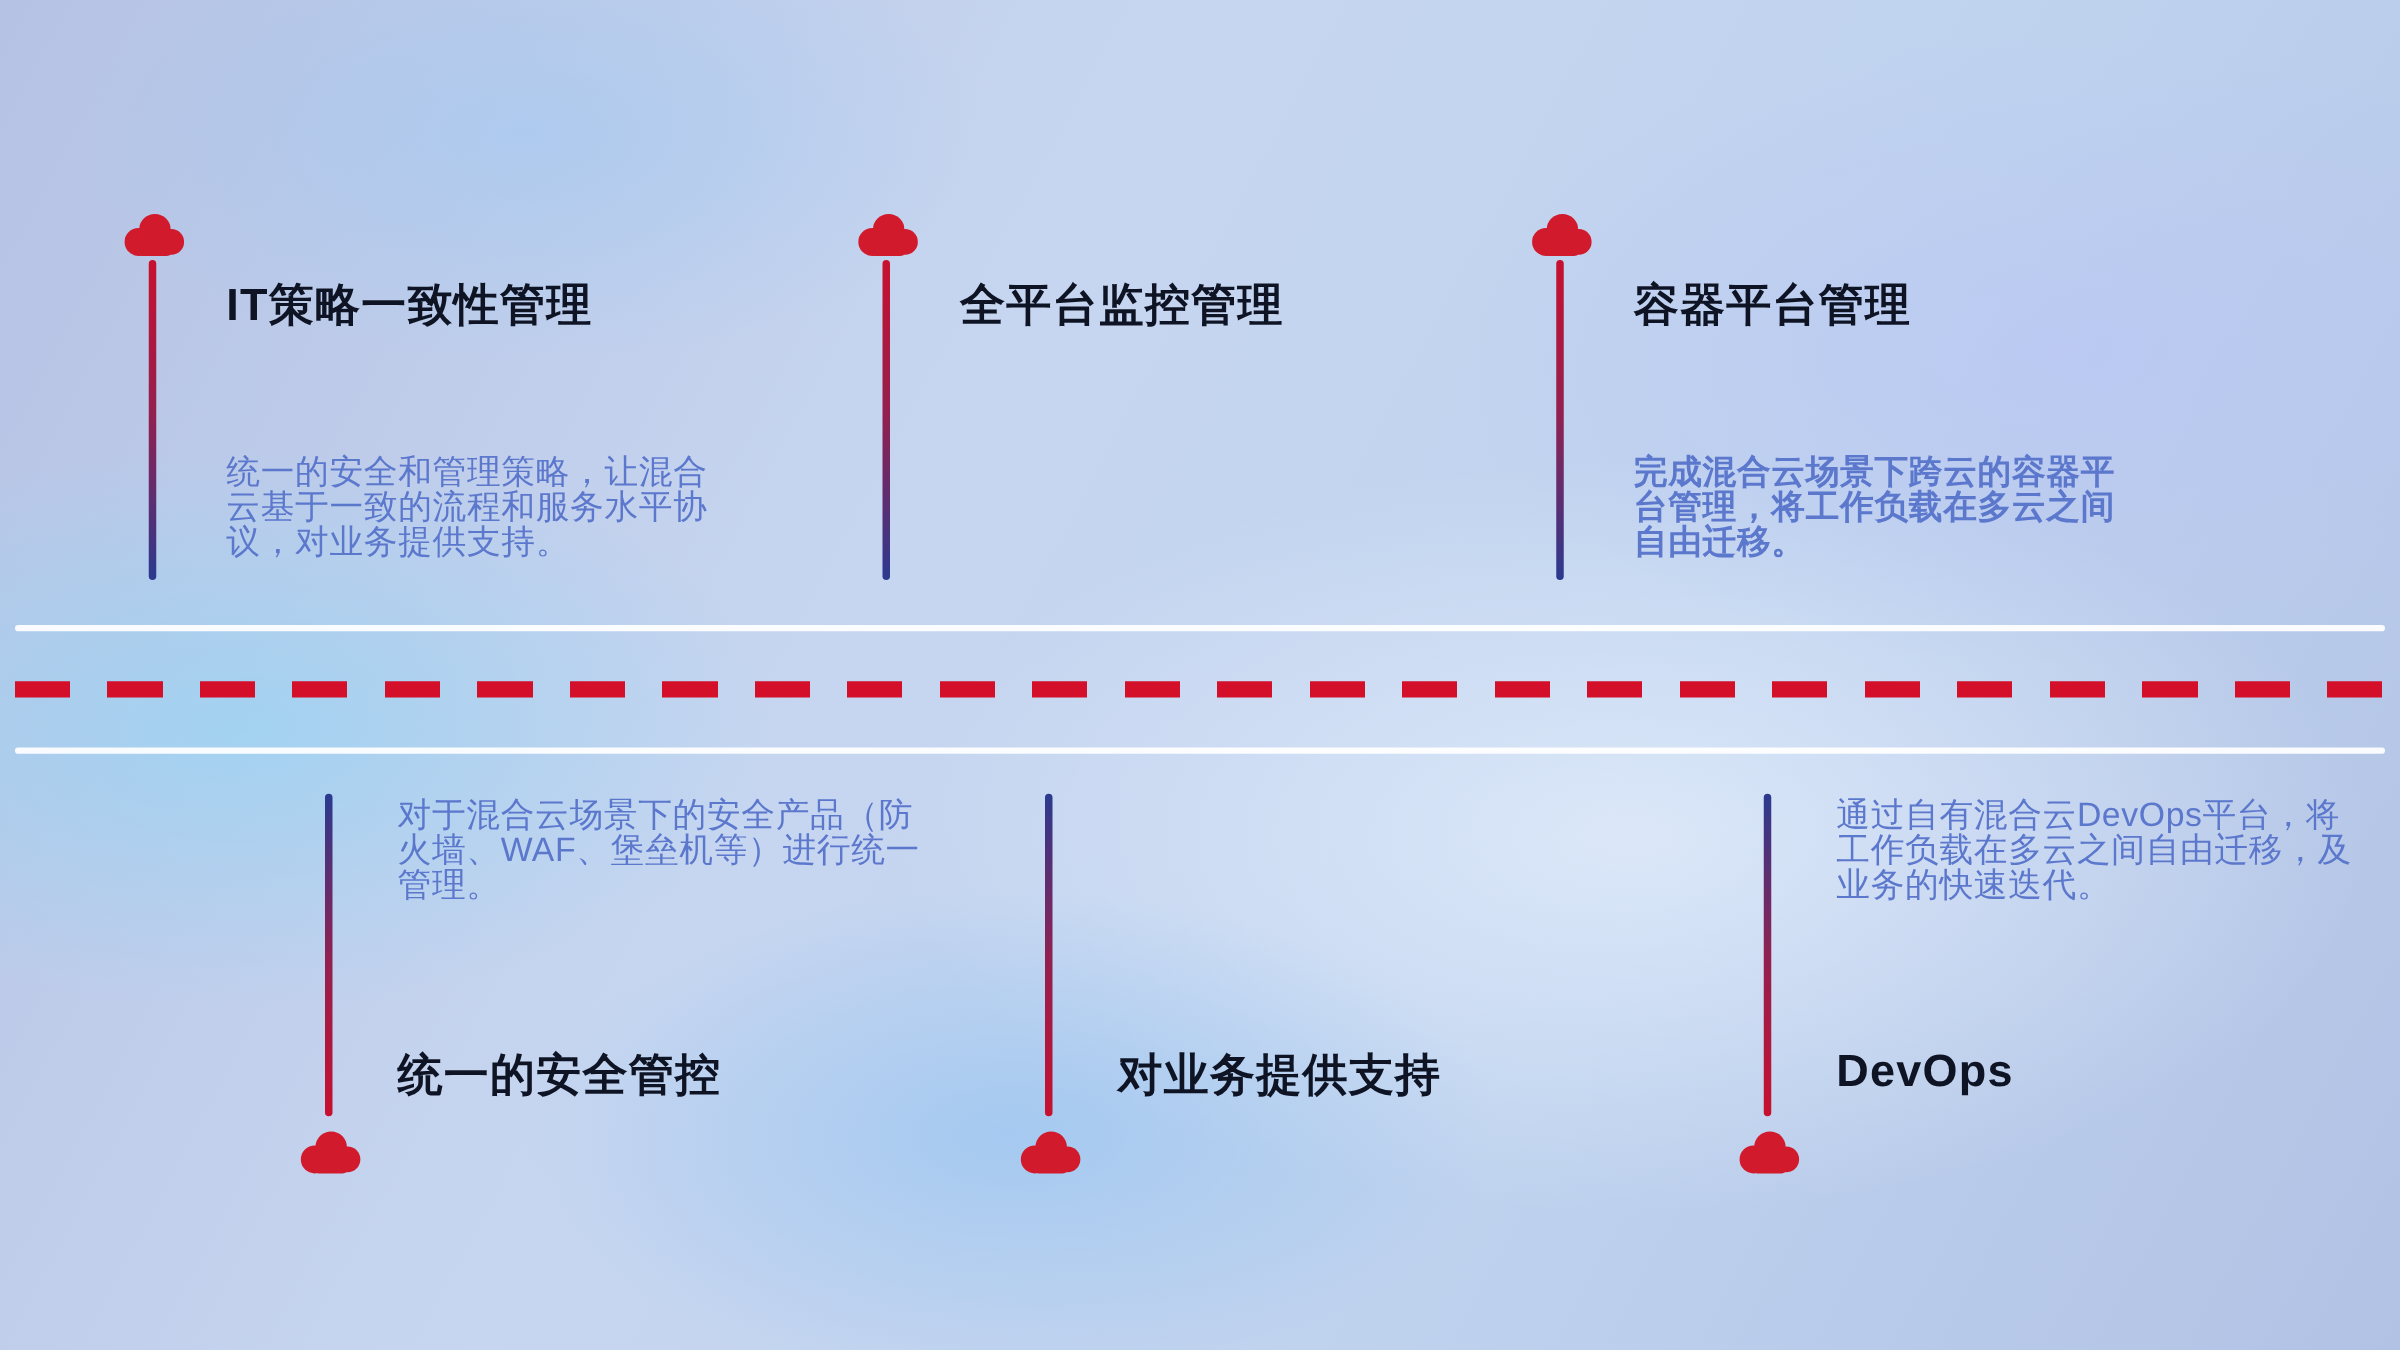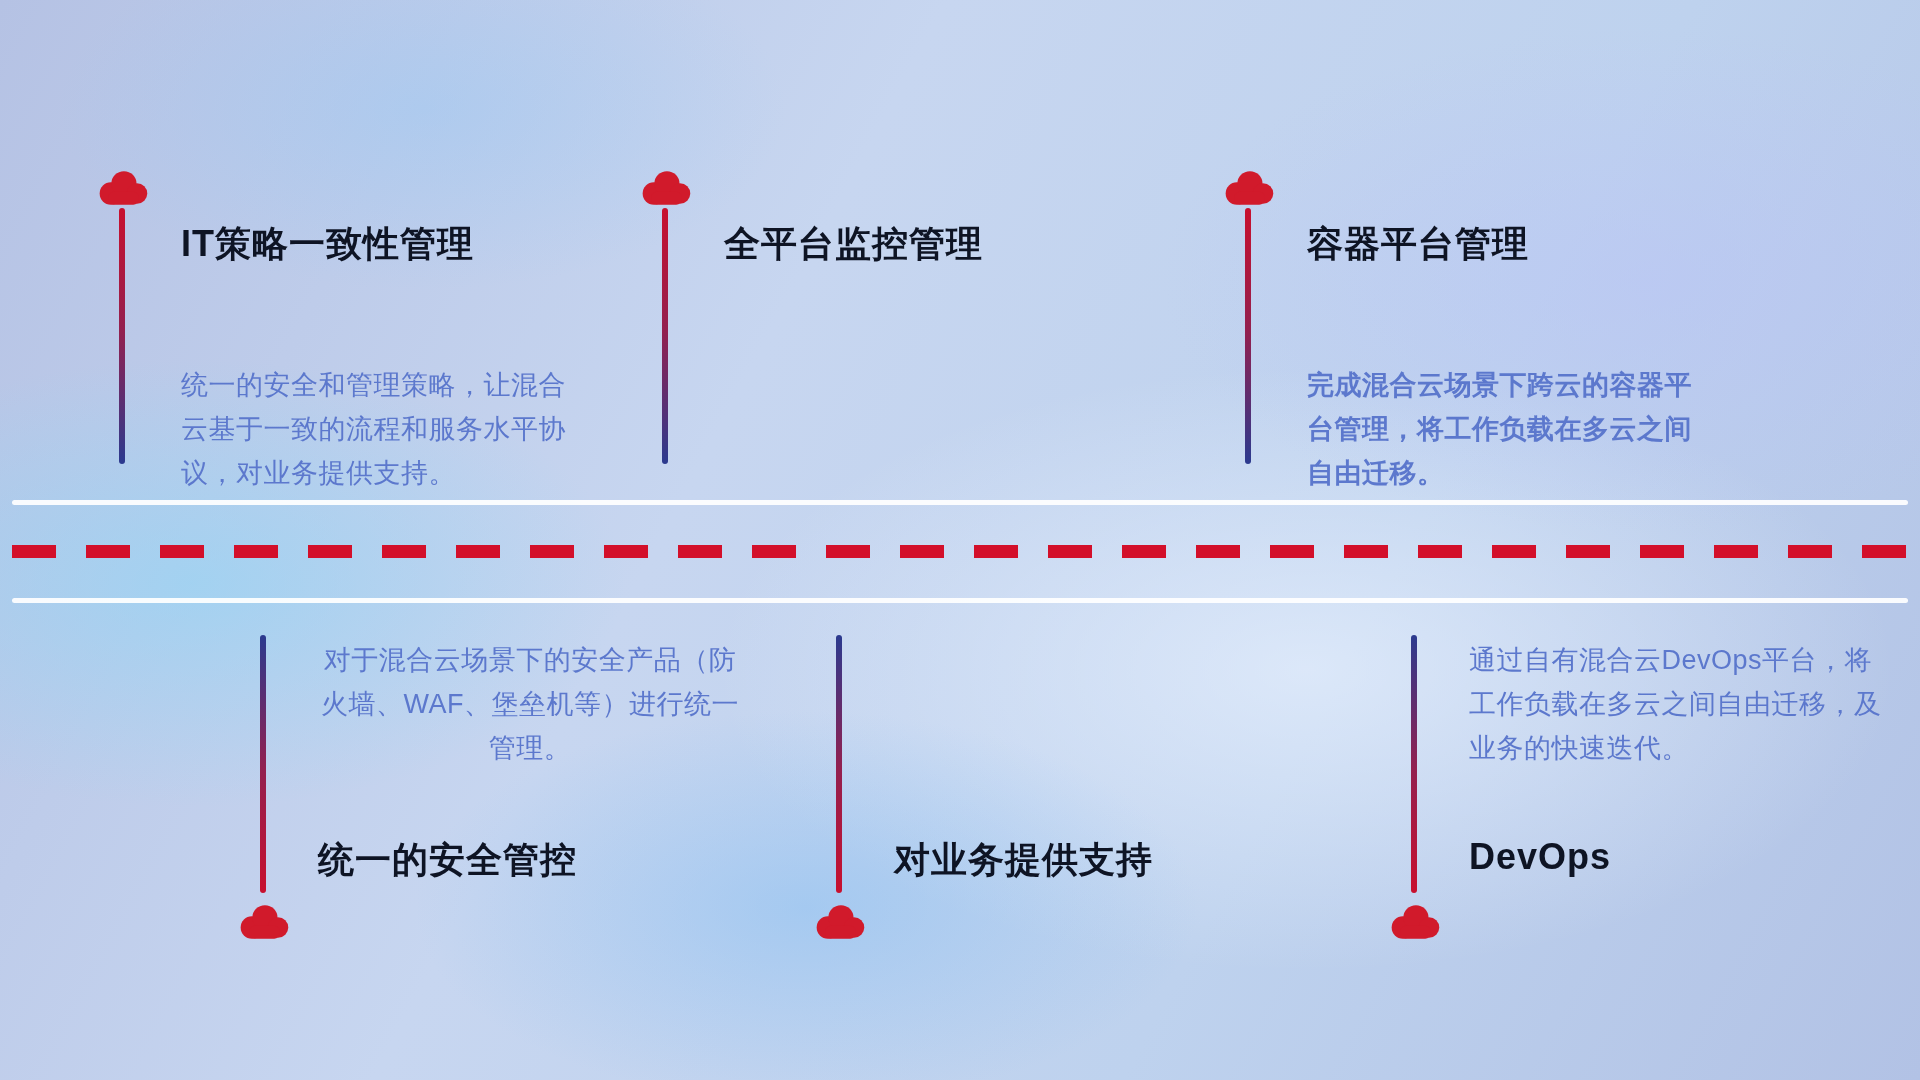--- a/index.html
+++ b/index.html
@@ -52,21 +52,21 @@
     position: absolute;
     font-size: 36px;
     font-weight: 600;
     letter-spacing: 1px;
     color: var(--title-text, #0e1424);
     white-space: nowrap;
   }
   .feature .desc {
     position: absolute;
     font-size: 27px;
-    line-height: 44px;
+    line-height: 28px;
     letter-spacing: 0.5px;
     color: var(--body-text, #5c78cd);
   }
 
   
   .feature.top .cloud { left: 0; top: 0; }
   .feature.top .stem  { left: 24px; top: 40px; height: 256px; }
   .feature.top .title { left: 86px; top: 52px; }
   .feature.top .desc  { left: 86px; top: 195px; }
 
@@ -117,21 +117,21 @@
             <circle cx="45" cy="27" r="11"></circle>
         <rect x="14" y="25" width="33" height="14" rx="6"></rect>
           </g>
         </svg>
     </span>
     <span class="stem"></span>
     <h2 class="title">IT策略一致性管理</h2>
     <p class="desc" style="width:402px;">统一的安全和管理策略，让混合云基于一致的流程和服务水平协议，对业务提供支持。</p>
   </section>
 
-  <section class="feature top" style="left:638px; top:168px;">
+  <section class="feature top" style="left:682px; top:168px;">
     <span class="cloud">
       <svg viewBox="0 0 60 40" aria-hidden="true">
           <g fill="currentColor">
         <circle cx="17" cy="27" r="12"></circle>
             <circle cx="31" cy="16.5" r="13.5"></circle>
             <circle cx="45" cy="27" r="11"></circle>
         <rect x="14" y="25" width="33" height="14" rx="6"></rect>
           </g>
         </svg>
     </span>
@@ -150,21 +150,21 @@
           </g>
         </svg>
     </span>
     <span class="stem"></span>
     <h2 class="title">容器平台管理</h2>
     <p class="desc" style="width:402px;font-weight:bold;">完成混合云场景下跨云的容器平台管理，将工作负载在多云之间自由迁移。</p>
   </section>
 
   <section class="feature bottom" style="left:236px; top:630px;">
     <span class="stem"></span>
-    <p class="desc" style="width:424px;text-align:center;">对于混合云场景下的安全产品（防火墙、WAF、堡垒机等）进行统一管理。</p>
+    <p class="desc" style="width:424px;">对于混合云场景下的安全产品（防火墙、WAF、堡垒机等）进行统一管理。</p>
     <h2 class="title">统一的安全管控</h2>
     <span class="cloud">
       <svg viewBox="0 0 60 40" aria-hidden="true">
           <g fill="currentColor">
         <circle cx="17" cy="27" r="12"></circle>
             <circle cx="31" cy="16.5" r="13.5"></circle>
             <circle cx="45" cy="27" r="11"></circle>
         <rect x="14" y="25" width="33" height="14" rx="6"></rect>
           </g>
         </svg>

